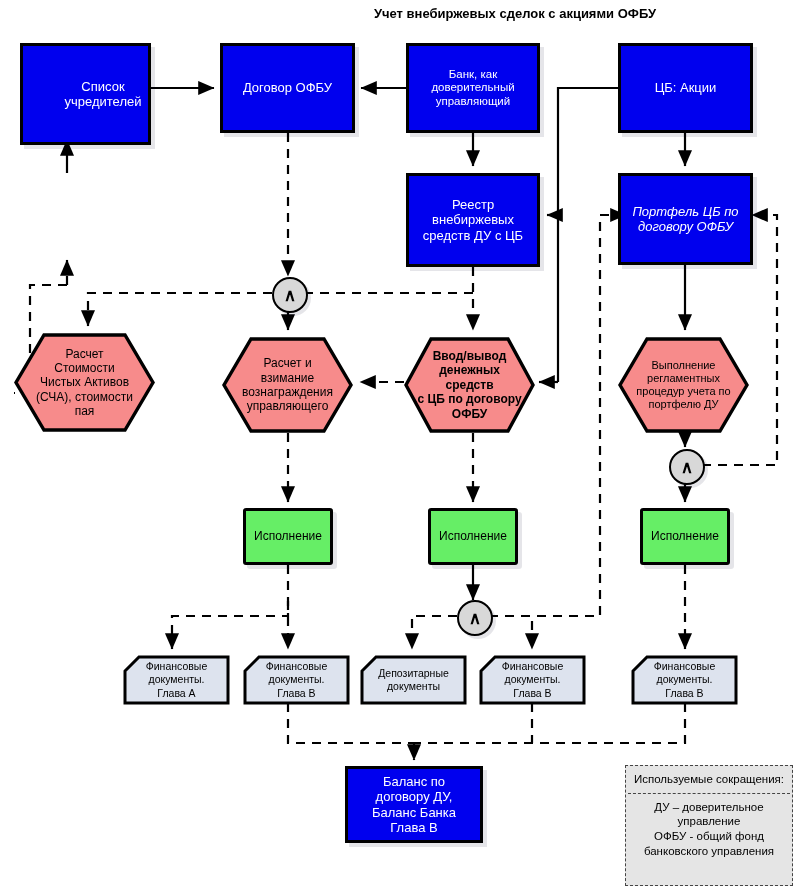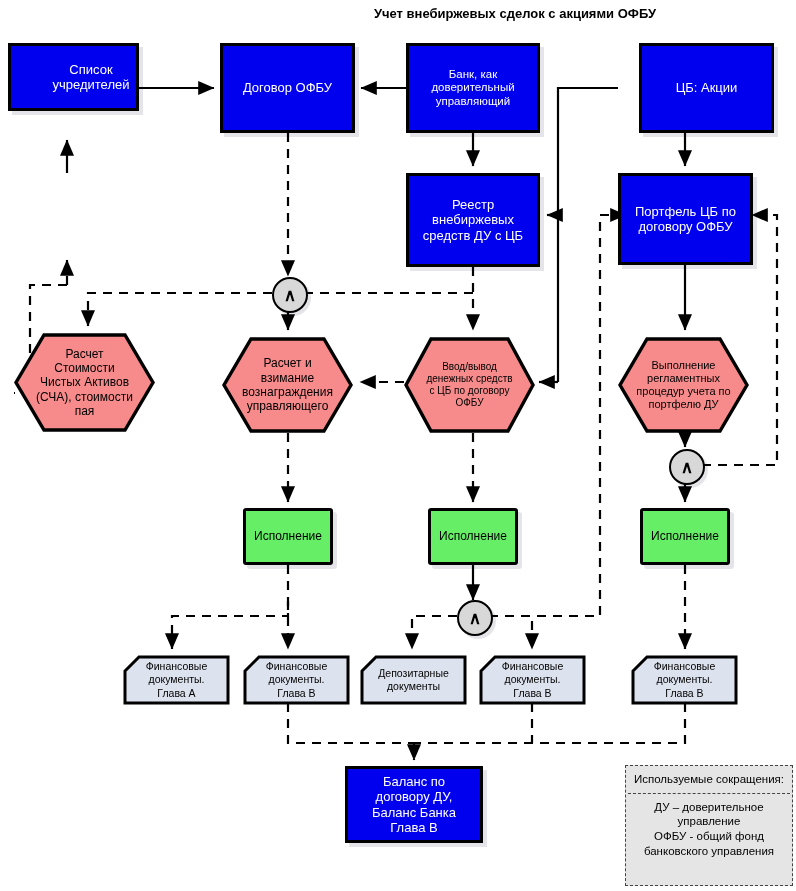--- a/index.html
+++ b/index.html
@@ -119,47 +119,47 @@
 
       <path d="M489,616 L600,616 L600,215 L626,215" marker-end="url(#ah)"></path>
 
       <path d="M288,703 L288,743 L414,743"></path>
       <path d="M532,703 L532,743"></path>
       <path d="M685,703 L685,743 L414,743"></path>
       <path d="M414,743 L414,760" marker-end="url(#ah)"></path>
     </g>
   </svg>
 
-  <div class="node blue" style="left:8px;top:43px;width:131px;height:68px;padding-left:35px;">
+  <div class="node blue" style="left:20px;top:43px;width:131px;height:102px;padding-left:35px;">
     <span class="lbl">Список
 учредителей</span>
   </div>
 
 
   <div class="node blue" style="left:220px;top:43px;width:135px;height:90px;">
     <span class="lbl">Договор ОФБУ</span>
   </div>
 
   <div class="node blue" style="left:406px;top:43px;width:134px;height:90px;">
     <span class="lbl" style="font-size:11.5px;">Банк, как
 доверительный
 управляющий</span>
   </div>
 
-  <div class="node blue" style="left:618px;top:43px;width:135px;height:90px;margin-left:21px;">
+  <div class="node blue" style="left:618px;top:43px;width:135px;height:90px;">
     <span class="lbl">ЦБ: Акции</span>
   </div>
 
   <div class="node blue" style="left:406px;top:173px;width:134px;height:94px;">
     <span class="lbl">Реестр
 внебиржевых
 средств ДУ с ЦБ</span>
   </div>
 
-  <div class="node blue" style="left:618px;top:173px;width:135px;height:92px;">
+  <div class="node blue" style="left:618px;top:173px;width:135px;height:92px;font-style:italic;">
     <span class="lbl">Портфель ЦБ по
 договору ОФБУ</span>
   </div>
 
   <div class="hexwrap" style="left:14px;top:333px;width:141px;height:99px;">
     <svg width="141" height="99" viewBox="0 0 141 99">
       <polygon points="30,2 111,2 139,49.5 111,97 30,97 2,49.5" fill="#f78b8b" stroke="#000" stroke-width="3.4"></polygon>
     </svg>
     <span class="lbl">Расчет
 Стоимости
@@ -175,21 +175,21 @@
     <span class="lbl">Расчет и
 взимание
 вознаграждения
 управляющего</span>
   </div>
 
   <div class="hexwrap" style="left:404px;top:337px;width:131px;height:96px;">
     <svg width="131" height="96" viewBox="0 0 131 96">
       <polygon points="27,2 104,2 129,48 104,94 27,94 2,48" fill="#f78b8b" stroke="#000" stroke-width="3.4"></polygon>
     </svg>
-    <span class="lbl" style="font-size:10px;">Ввод/вывод
+    <span class="lbl" style="font-size:12px;font-weight:bold;">Ввод/вывод
 денежных средств
 с ЦБ по договору
 ОФБУ</span>
   </div>
 
   <div class="hexwrap" style="left:618px;top:337px;width:131px;height:96px;">
     <svg width="131" height="96" viewBox="0 0 131 96">
       <polygon points="29,2 102,2 129,48 102,94 29,94 2,48" fill="#f78b8b" stroke="#000" stroke-width="3.4"></polygon>
     </svg>
     <span class="lbl" style="font-size:11px;">Выполнение

